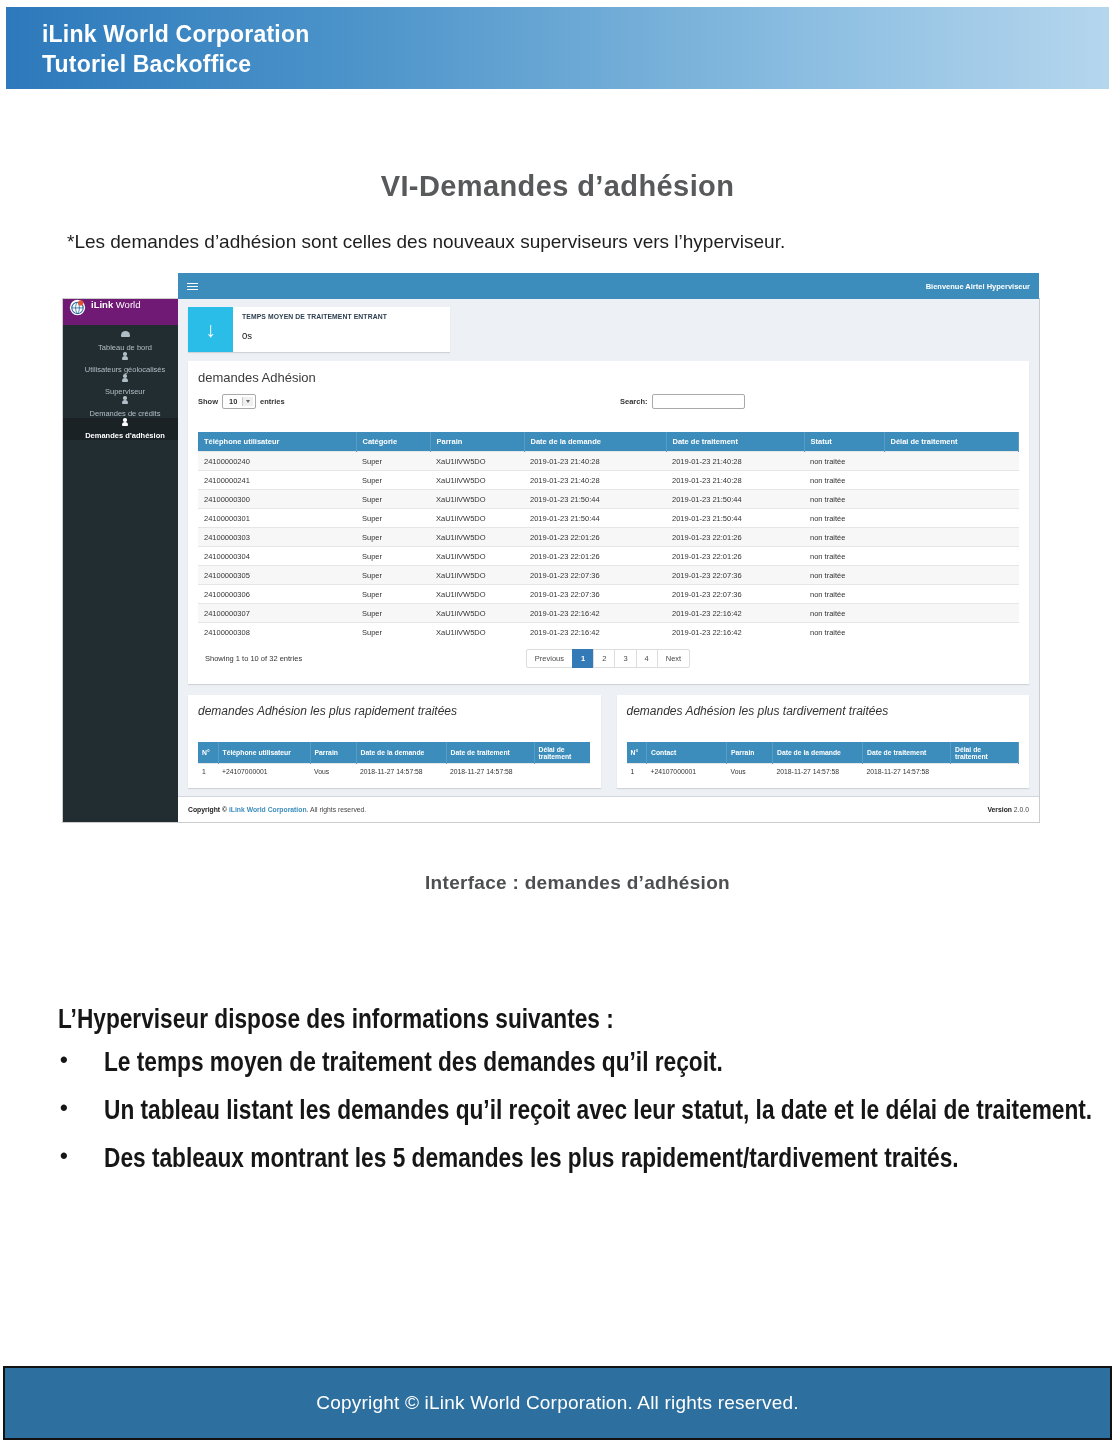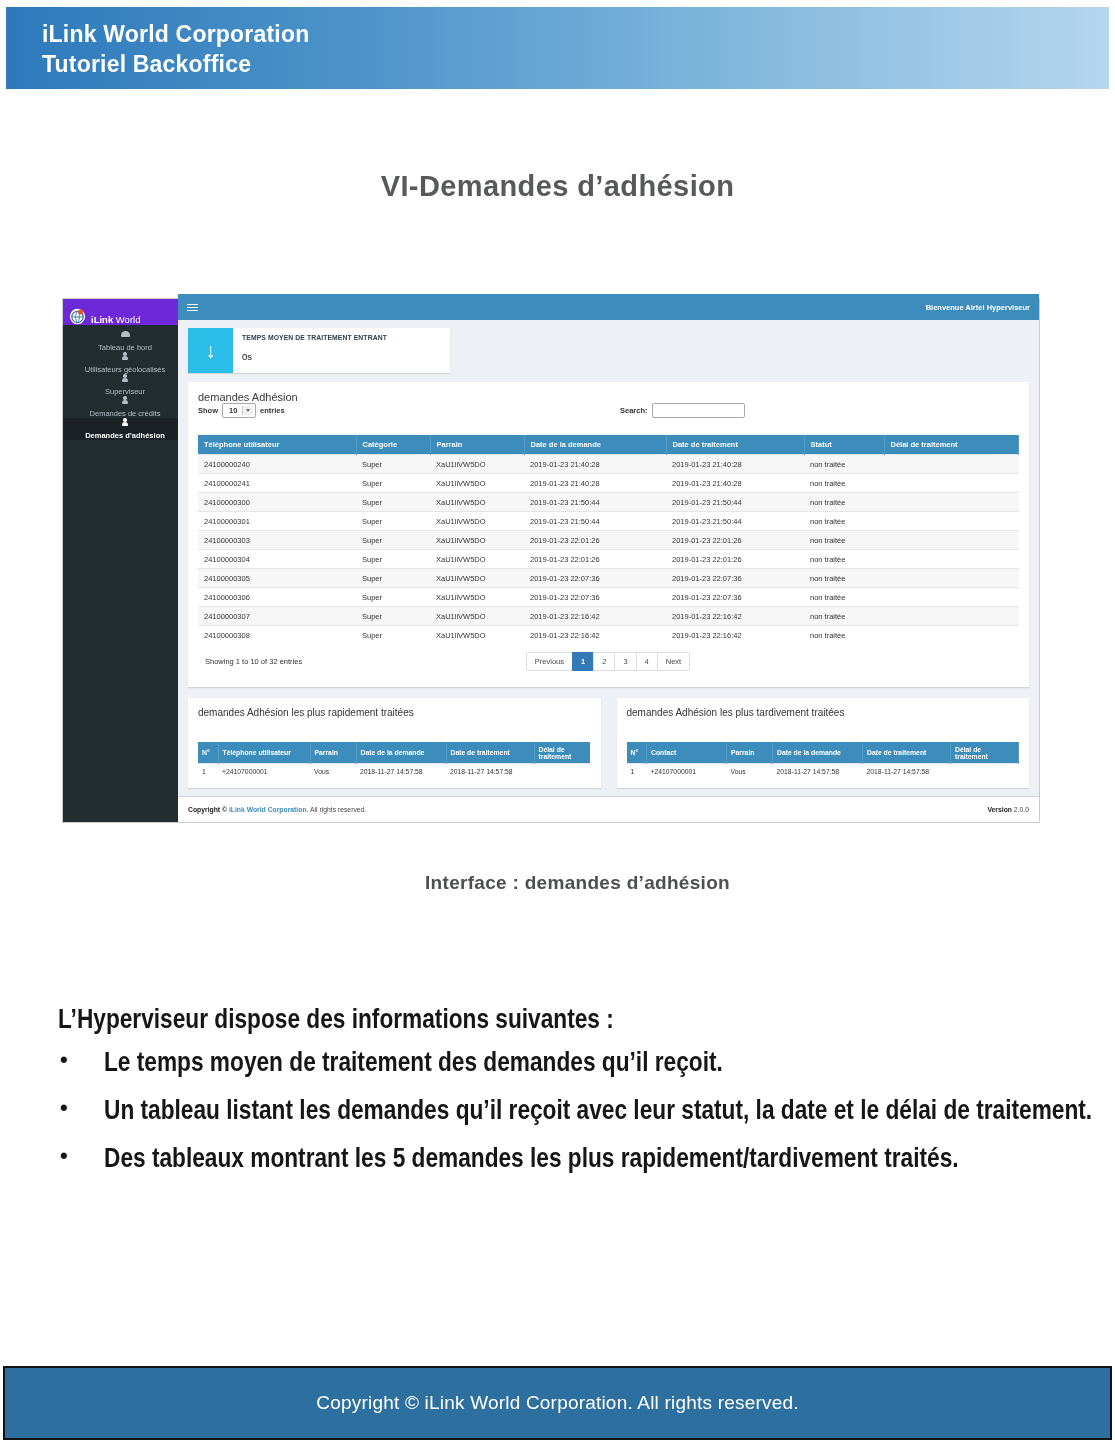--- a/index.html
+++ b/index.html
@@ -28,21 +28,21 @@
   
   .footer-bar{position:absolute;left:3px;right:3px;bottom:3px;height:70px;
               background:#2d6f9e;border:2px solid #121212;
               display:flex;align-items:center;justify-content:center;}
   .footer-bar span{color:#fff;font-size:19px;letter-spacing:.2px;}
 
   
   .shot{position:absolute;top:298px;left:62px;width:976px;height:523px;
         border:1px solid #cccccc;display:flex;background:#edf1f6;font-size:7.5px;}
   .sidebar{width:115px;flex:none;background:#222d32;display:flex;flex-direction:column;color:#b0bec5;}
-  .brand{height:26px;flex:none;background:#6d28d9;display:flex;align-items:flex-end;gap:5px;
+  .brand{height:26px;flex:none;background:#701a75;display:flex;align-items:flex-start;gap:5px;
          padding-left:6px;color:#fff;font-size:9.5px;}
   .brand b{font-weight:700;}
   .menu{padding-top:5px;}
   .mi{display:flex;align-items:center;gap:5px;height:22px;padding-left:9px;font-size:7.5px;cursor:pointer;flex-direction:column;}
   .mi.active{background:#1a2226;color:#fff;font-weight:700;}
   .si{display:inline-block;width:9px;height:8px;position:relative;flex:none;}
   .dashboard-icon::before{content:"";position:absolute;left:0;top:1px;width:9px;height:5.5px;
         background:currentColor;border-radius:5px 5px 1px 1px;}
   .users-icon::before{content:"";position:absolute;left:2.5px;top:0;width:3.5px;height:3.5px;
         border-radius:50%;background:currentColor;}
@@ -59,22 +59,22 @@
   .content{flex:1;padding:8px 10px;box-sizing:border-box;}
   .stat{width:262px;height:45px;display:flex;background:#fff;box-shadow:0 1px 1px rgba(0,0,0,.12);margin-bottom:9px;}
   .stat-icon{width:45px;flex:none;background:#29bde8;color:#fff;display:flex;align-items:center;
              justify-content:center;font-size:21px;font-weight:700;}
   .stat-body{padding:6px 9px;}
   .stat-label{font-size:6.8px;font-weight:700;color:#2c3e50;letter-spacing:.1px;}
   .stat-value{font-size:9.5px;font-weight:400;color:#0f0f0f;margin-top:10px;}
 
   .panel{background:#fff;box-shadow:0 1px 1px rgba(0,0,0,.12);padding:9px 10px;box-sizing:border-box;}
   .panel-main{margin-bottom:11px;}
-  .ph{font-size:11px;color:#3b3b3b;}
-  .controls{position:relative;height:20px;margin-bottom:12px;}
+  .ph{font-size:13px;color:#3b3b3b;margin-bottom:9px;}
+  .controls{position:relative;height:20px;margin-bottom:18px;}
   .show-group{display:flex;align-items:center;gap:4px;font-weight:700;color:#333;}
   .fake-select{width:34px;height:15px;border:1px solid #a9a9a9;border-radius:2px;background:#fff;
         display:inline-flex;align-items:center;position:relative;padding-left:6px;box-sizing:border-box;cursor:pointer;}
   .fake-select .chev{position:absolute;right:2px;top:2px;bottom:2px;width:10px;background:#f0f0f0;
         border-left:1px solid #c9c9c9;display:flex;align-items:center;justify-content:center;}
   .fake-select .chev::after{content:"";width:0;height:0;border-left:2.5px solid transparent;
         border-right:2.5px solid transparent;border-top:3.5px solid #666;}
   .search-group{position:absolute;left:422px;top:0;display:flex;align-items:center;gap:4px;
         font-weight:700;color:#333;}
   .search-group input{width:93px;height:15px;border:1px solid #a9a9a9;border-radius:2px;
@@ -90,21 +90,21 @@
   .showing{position:absolute;left:7px;top:5px;color:#333;}
   .pager{position:absolute;left:0;right:0;top:0;display:flex;justify-content:center;}
   .pbtn{border:1px solid #ddd;background:#fff;color:#4a4a4a;font-size:7.5px;
         padding:4px 8px;margin-left:-1px;cursor:pointer;}
   .pbtn.first{border-radius:2px 0 0 2px;}
   .pbtn.last{border-radius:0 2px 2px 0;}
   .pbtn.active{background:#337ab7;border-color:#337ab7;color:#fff;font-weight:700;}
 
   .bottom-row{display:flex;gap:16px;}
   .bottom-row .panel{flex:1;min-width:0;}
-  .ph-small{font-size:10px;color:#333;margin-bottom:24px;}
+  .ph-small{font-size:12px;color:#333;margin-bottom:24px;font-style:italic;}
   table.dts{width:100%;border-collapse:collapse;table-layout:fixed;}
   table.dts th{background:#3c8dbc;color:#fff;text-align:left;font-size:6.8px;font-weight:700;
         padding:3.5px 4px;border-right:1px solid rgba(255,255,255,.14);}
   table.dts td{font-size:6.8px;color:#333;padding:4px;border-top:1px solid #e6e6e6;
         overflow:hidden;white-space:nowrap;}
 
   .shot-footer{height:25px;flex:none;background:#fff;border-top:1px solid #d2d6de;
         display:flex;align-items:center;padding:0 10px;font-size:6.8px;color:#444;}
   .shot-footer .brand-link{color:#3c8dbc;font-weight:700;cursor:pointer;}
   .shot-footer .left b{font-weight:700;color:#222;}
@@ -115,20 +115,21 @@
 <body>
 
 <div class="page">
 
   <div class="band">
     <div>iLink World Corporation</div>
     <div>Tutoriel Backoffice</div>
   </div>
 
   <div class="doc-title">VI-Demandes d’adhésion</div>
+  <div class="doc-note">*Les demandes d’adhésion sont celles des nouveaux superviseurs vers l’hyperviseur.</div>
 
   <div class="shot">
 
     <div class="sidebar">
       <div class="brand">
         <span style="display:inline-flex;">
           <svg width="17" height="17" viewBox="0 0 20 20">
             <circle cx="10" cy="10" r="9" fill="#ffffff"></circle>
             <circle cx="10" cy="10.5" r="6.7" fill="none" stroke="#2a6f9e" stroke-width="1.3"></circle>
             <path d="M3.3 10.5h13.4 M10 3.8c3 3 3 10.4 0 13.4 M10 3.8c-3 3-3 10.4 0 13.4" stroke="#2a6f9e" stroke-width="1" fill="none"></path>

